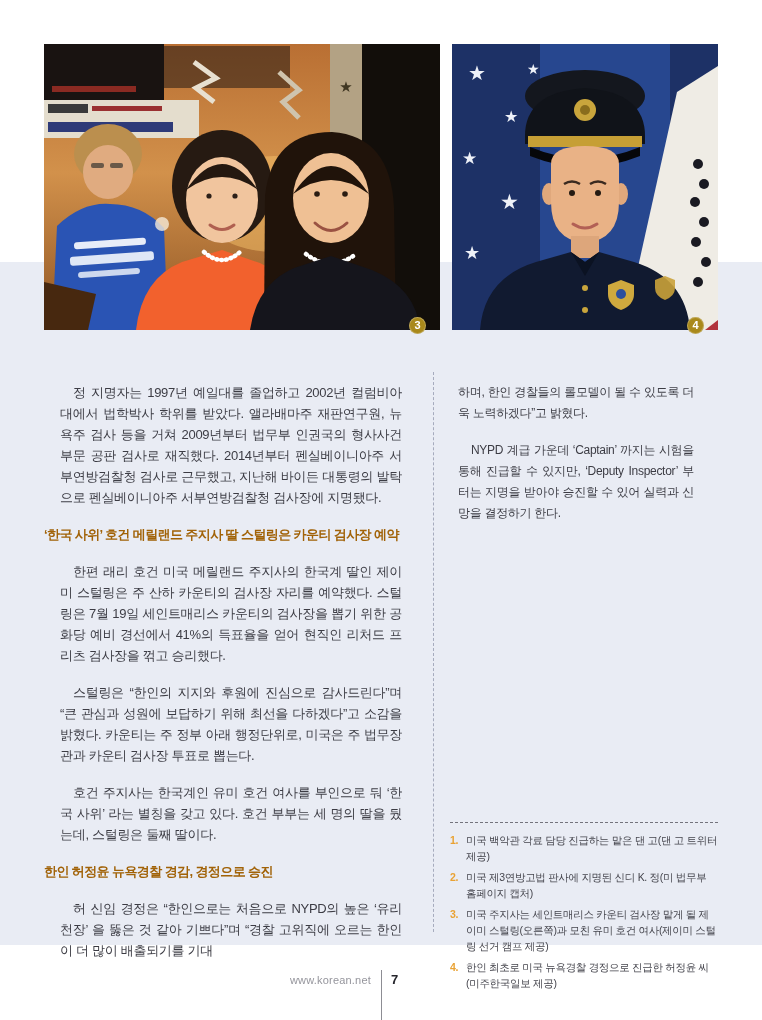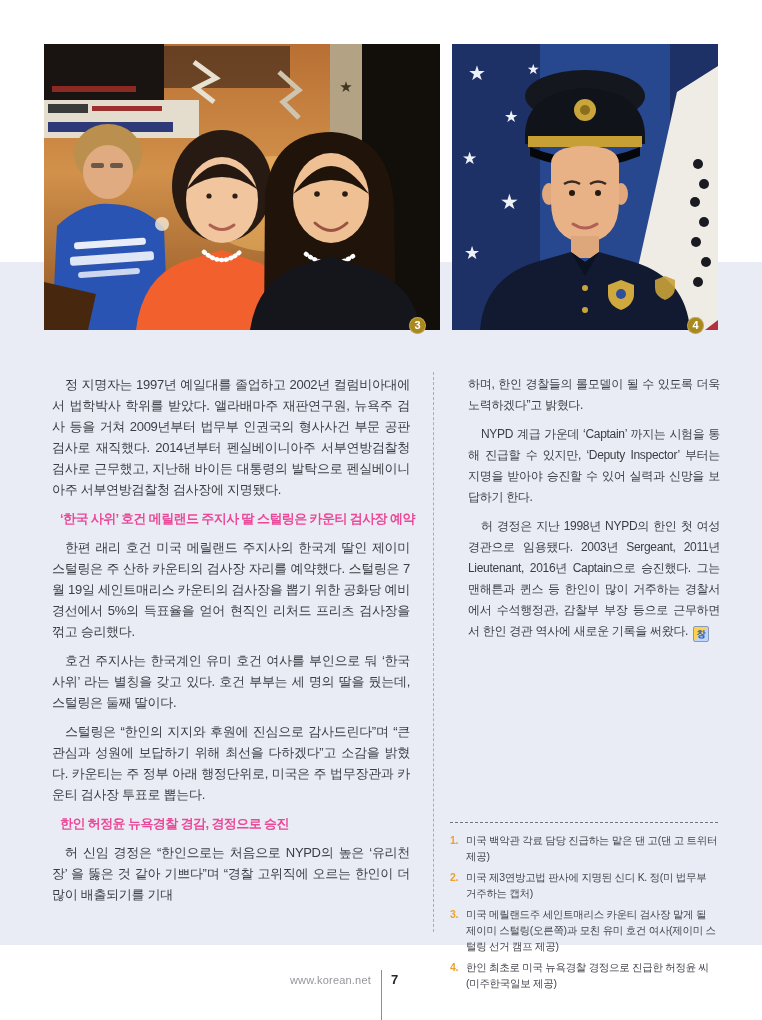--- a/index.html
+++ b/index.html
@@ -10,24 +10,24 @@
   figure.photo{position:absolute;top:44px;margin:0;padding:0;}
   .photo-left{left:44px;width:396px;height:286px;}
   .photo-right{left:452px;width:266px;height:286px;}
   .photo svg{display:block;}
   .num-badge{position:absolute;right:14px;bottom:-4px;width:17px;height:17px;border-radius:50%;
              background:#a9891b;color:#ffffff;font-size:11px;font-weight:bold;line-height:17px;
              text-align:center;box-shadow:0 0 0 1px rgba(255,255,255,.25) inset;}
 
   .col{position:absolute;top:366px;text-align:justify;line-height:21px;letter-spacing:-0.3px;}
   .col-left{left:44px;width:374px;font-size:13px;}
-  .col-right{left:460px;width:268px;font-size:12px;}
-  .para{margin:8px;text-indent:13px;}
+  .col-right{left:442px;width:268px;font-size:12px;}
+  .para{margin:16px;text-indent:13px;}
   .para.no-indent{text-indent:0;}
-  .headline{margin:6px 0 4px 16px;font-size:13px;line-height:21px;color:#ec4899;font-weight:bold;
+  .headline{margin:6px 0 4px 0;font-size:13px;line-height:21px;color:#a16207;font-weight:bold;
             text-align:left;letter-spacing:-0.6px;text-indent:0;}
   .divider-v{position:absolute;left:433px;top:372px;height:560px;width:0;border-left:1px dashed #a6abbd;}
 
   .endmark{display:inline-block;width:14px;height:14px;margin-left:2px;border-radius:2px;
            background:linear-gradient(135deg,#ffd24d 0%,#ffd24d 45%,#bcd6ff 55%,#bcd6ff 100%);
            border:1px solid #8899bb;color:#2d55a5;font-size:9px;font-weight:bold;line-height:14px;
            text-align:center;vertical-align:-2px;text-indent:0;}
 
   .captions{position:absolute;left:450px;top:822px;width:268px;font-size:10.5px;line-height:16px;
             color:#45454d;text-align:left;letter-spacing:-0.3px;}
@@ -145,48 +145,47 @@
       <path d="M169 236 l13 5 v9 q0 11 -13 16 q-13 -5 -13 -16 v-9 Z" fill="#cfa93e"></path>
       <circle cx="169" cy="250" r="5" fill="#2c4f9e"></circle>
       <path d="M213 232 l10 4 v8 q0 8 -10 12 q-10 -4 -10 -12 v-8 Z" fill="#caa23a" opacity="0.9"></path>
     </svg>
     <span class="num-badge">4</span>
   </figure>
 
   <div class="col col-left">
     <p class="para">정 지명자는 1997년 예일대를 졸업하고 2002년 컬럼비아대에서 법학박사 학위를 받았다. 앨라배마주 재판연구원, 뉴욕주 검사 등을 거쳐 2009년부터 법무부 인권국의 형사사건 부문 공판 검사로 재직했다. 2014년부터 펜실베이니아주 서부연방검찰청 검사로 근무했고, 지난해 바이든 대통령의 발탁으로 펜실베이니아주 서부연방검찰청 검사장에 지명됐다.</p>
     <h2 class="headline">‘한국 사위’ 호건 메릴랜드 주지사 딸 스털링은 카운티 검사장 예약</h2>
-    <p class="para">한편 래리 호건 미국 메릴랜드 주지사의 한국계 딸인 제이미 스털링은 주 산하 카운티의 검사장 자리를 예약했다. 스털링은 7월 19일 세인트매리스 카운티의 검사장을 뽑기 위한 공화당 예비 경선에서 5%의 득표율을 얻어 현직인 리처드 프리츠 검사장을 꺾고 승리했다.</p>
+    <p class="para">한편 래리 호건 미국 메릴랜드 주지사의 한국계 딸인 제이미 스털링은 주 산하 카운티의 검사장 자리를 예약했다. 스털링은 7월 19일 세인트매리스 카운티의 검사장을 뽑기 위한 공화당 예비 경선에서 41%의 득표율을 얻어 현직인 리처드 프리츠 검사장을 꺾고 승리했다.</p>
+    <p class="para">스털링은 “한인의 지지와 후원에 진심으로 감사드린다”며 “큰 관심과 성원에 보답하기 위해 최선을 다하겠다”고 소감을 밝혔다. 카운티는 주 정부 아래 행정단위로, 미국은 주 법무장관과 카운티 검사장 투표로 뽑는다.</p>
     <p class="para">호건 주지사는 한국계인 유미 호건 여사를 부인으로 둬 ‘한국 사위’ 라는 별칭을 갖고 있다. 호건 부부는 세 명의 딸을 뒀는데, 스털링은 둘째 딸이다.</p>
-    <p class="para">스털링은 “한인의 지지와 후원에 진심으로 감사드린다”며 “큰 관심과 성원에 보답하기 위해 최선을 다하겠다”고 소감을 밝혔다. 카운티는 주 정부 아래 행정단위로, 미국은 주 법무장관과 카운티 검사장 투표로 뽑는다.</p>
     <h2 class="headline">한인 허정윤 뉴욕경찰 경감, 경정으로 승진</h2>
     <p class="para">허 신임 경정은 “한인으로는 처음으로 NYPD의 높은 ‘유리천장’ 을 뚫은 것 같아 기쁘다”며 “경찰 고위직에 오르는 한인이 더 많이 배출되기를 기대</p>
   </div>
 
   <div class="divider-v"></div>
 
   <div class="col col-right">
     <p class="para no-indent">하며, 한인 경찰들의 롤모델이 될 수 있도록 더욱 노력하겠다”고 밝혔다.</p>
-    <p class="para">NYPD 계급 가운데 ‘Captain’ 까지는 시험을 통해 진급할 수 있지만, ‘Deputy Inspector’ 부터는 지명을 받아야 승진할 수 있어 실력과 신망을 보답하기 한다.</p>
-    <p class="para"><span>허 경정은 지난 1998년 NYPD의 한인 첫 여성 경관으로 임용됐다. 2003년 Sergeant, 2011년 Lieutenant, 2016년 Captain으로 승진했다. 그는 맨해튼과 퀸스 등 한인이 많이 거주하는 경찰서에서 수석행정관, 감찰부 부장 등으로 근무하면서 한인 경관 역사에 새로운 기록을 써왔다.</span> <span class="endmark">창</span></p>
+    <p class="para">NYPD 계급 가운데 ‘Captain’ 까지는 시험을 통해 진급할 수 있지만, ‘Deputy Inspector’ 부터는 지명을 받아야 승진할 수 있어 실력과 신망을 결정하기 한다.</p>
   </div>
 
   <div class="captions">
     <div class="cap-divider"></div>
     <div class="cap-item">
       <span class="cap-num">1.</span>
       <span class="cap-text">미국 백악관 각료 담당 진급하는 맡은 댄 고(댄 고 트위터 제공)</span>
     </div>
     <div class="cap-item">
       <span class="cap-num">2.</span>
-      <span class="cap-text">미국 제3연방고법 판사에 지명된 신디 K. 정(미 법무부 거주하는 캡처)</span>
+      <span class="cap-text">미국 제3연방고법 판사에 지명된 신디 K. 정(미 법무부 홈페이지 캡처)</span>
     </div>
     <div class="cap-item">
       <span class="cap-num">3.</span>
-      <span class="cap-text">미국 메릴랜드주 세인트매리스 카운티 검사장 맡게 될 제이미 스털링(오른쪽)과 모친 유미 호건 여사(제이미 스털링 선거 캠프 제공)</span>
+      <span class="cap-text">미국 주지사는 세인트매리스 카운티 검사장 맡게 될 제이미 스털링(오른쪽)과 모친 유미 호건 여사(제이미 스털링 선거 캠프 제공)</span>
     </div>
     <div class="cap-item">
       <span class="cap-num">4.</span>
       <span class="cap-text">한인 최초로 미국 뉴욕경찰 경정으로 진급한 허정윤 씨(미주한국일보 제공)</span>
     </div>
   </div>
 
   <div class="footer">
     <span class="site">www.korean.net</span>
     <span class="rule"></span>

